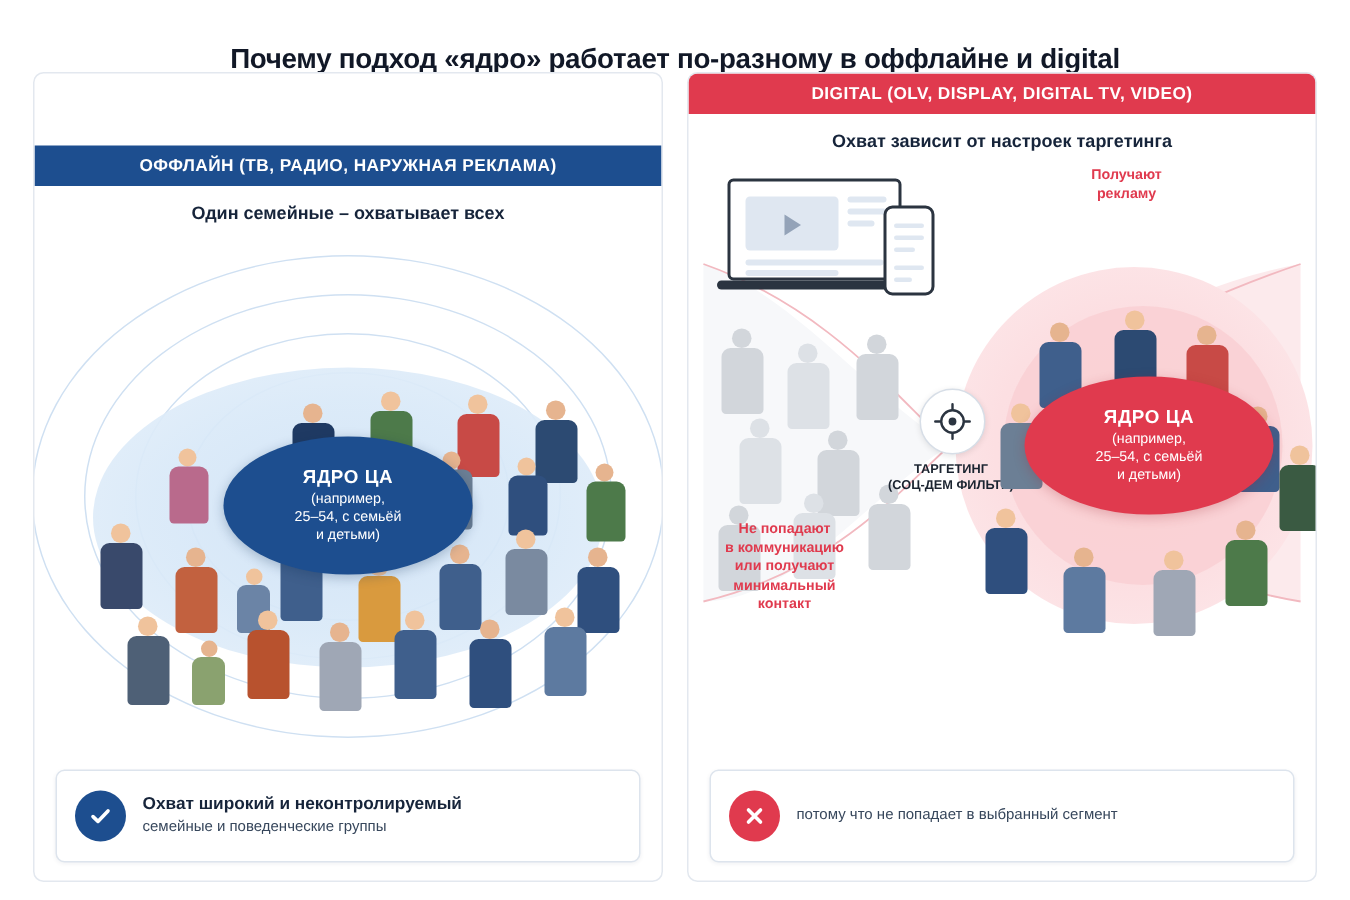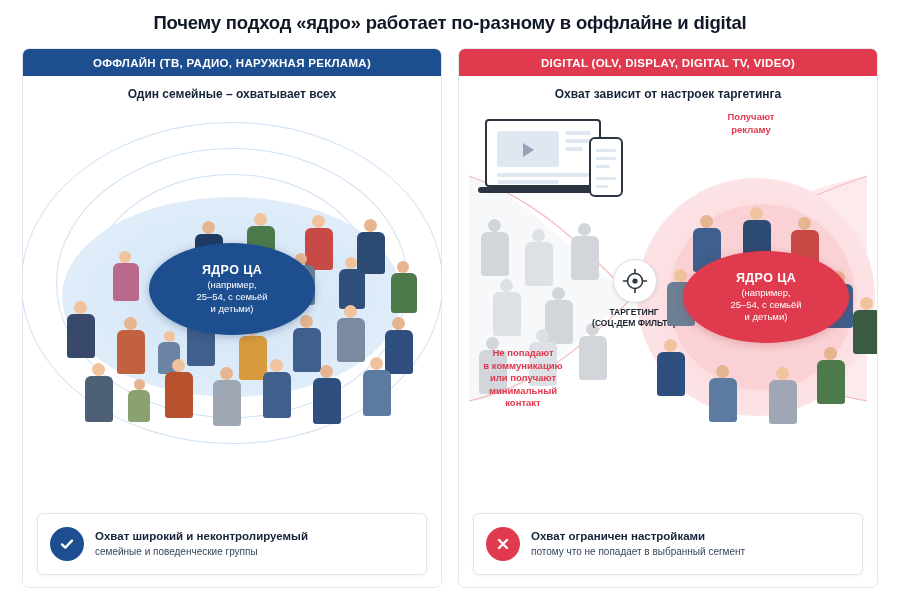--- a/index.html
+++ b/index.html
@@ -11,21 +11,21 @@
     height: 600px;
     background: #ffffff;
     font-family: "Liberation Sans", sans-serif;
     overflow: hidden;
   }
   .page {
     position: relative;
     width: 900px;
     height: 600px;
     box-sizing: border-box;
-    padding: 0;
+    padding: 16px;
     border-radius: 16px;
   }
   .main-title {
     text-align: center;
     font-size: 18.5px;
     font-weight: bold;
     color: #111827;
     padding-top: 12px;
     letter-spacing: -0.2px;
   }
@@ -49,21 +49,21 @@
   .panel-head {
     height: 27px;
     display: flex;
     align-items: center;
     justify-content: center;
     color: #ffffff;
     font-size: 11.5px;
     font-weight: bold;
     letter-spacing: 0.3px;
   }
-  .panel.offline .panel-head { background: #1d4e8f; }
+  .panel.offline .panel-head { background: #1d4e8f; margin-top: 48px; }
   .panel.digital .panel-head { background: #e03a4e; }
   .panel-sub {
     text-align: center;
     font-size: 12px;
     font-weight: bold;
     color: #16243a;
     padding: 11px 6px 0 6px;
   }
   .stage {
     position: relative;
@@ -633,21 +633,20 @@
         </div>
       </div>
 
       <div class="footer-card">
         <div class="badge-circle red">
           <svg width="18" height="18" viewBox="0 0 18 18" aria-hidden="true">
             <path d="M5 5 L13 13 M13 5 L5 13" fill="none" stroke="#ffffff" stroke-width="2.4" stroke-linecap="round"></path>
           </svg>
         </div>
         <div class="footer-text">
-          <div class="ft-title">Охват ограничен настройками</div>
           <div class="ft-body">
             <div>потому что не попадает в выбранный сегмент</div>
           </div>
         </div>
       </div>
     </div>
 
   </div>
 </div>
 

